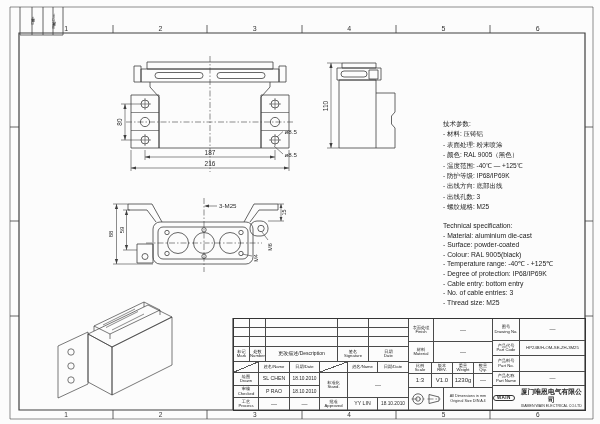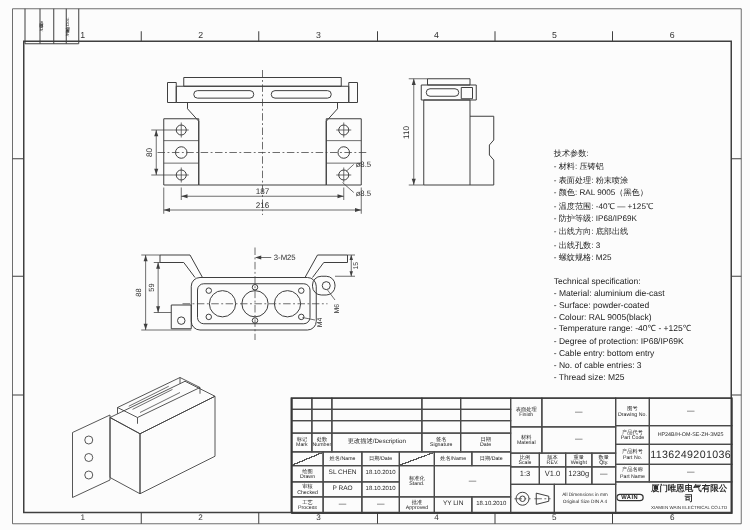--- a/index.html
+++ b/index.html
@@ -407,21 +407,20 @@
   <div class="c dash" style="left:519px;top:318px;width:67px;height:23px">—</div>
   <div class="c" style="left:492px;top:340px;width:28px;height:16px">
     <span class="lab">产品代号</span>
     <span class="lab">Part Code</span>
     </div>
   <div class="c partcode" style="left:519px;top:340px;width:67px;height:16px">HP24B/H-OM-SE-ZH-3M25</div>
   <div class="c" style="left:492px;top:355px;width:28px;height:17px">
     <span class="lab">产品料号</span>
     <span class="lab">Part No.</span>
     </div>
-  <div class="c partno" style="left:519px;top:355px;width:67px;height:17px">1136249201036</div>
   <div class="c" style="left:492px;top:371px;width:28px;height:15px">
     <span class="lab">产品名称</span>
     <span class="lab">Part Name</span>
     </div>
   <div class="c dash" style="left:519px;top:371px;width:67px;height:15px">—</div>
   <div class="c comp" style="left:492px;top:385px;width:94px;height:26px">
     <span class="logo">WAIN</span>
     <span class="stack">
       <span class="co-zh">厦门唯恩电气有限公司</span>
       <span class="co-en">XIAMEN WAIN ELECTRICAL CO.LTD</span>

